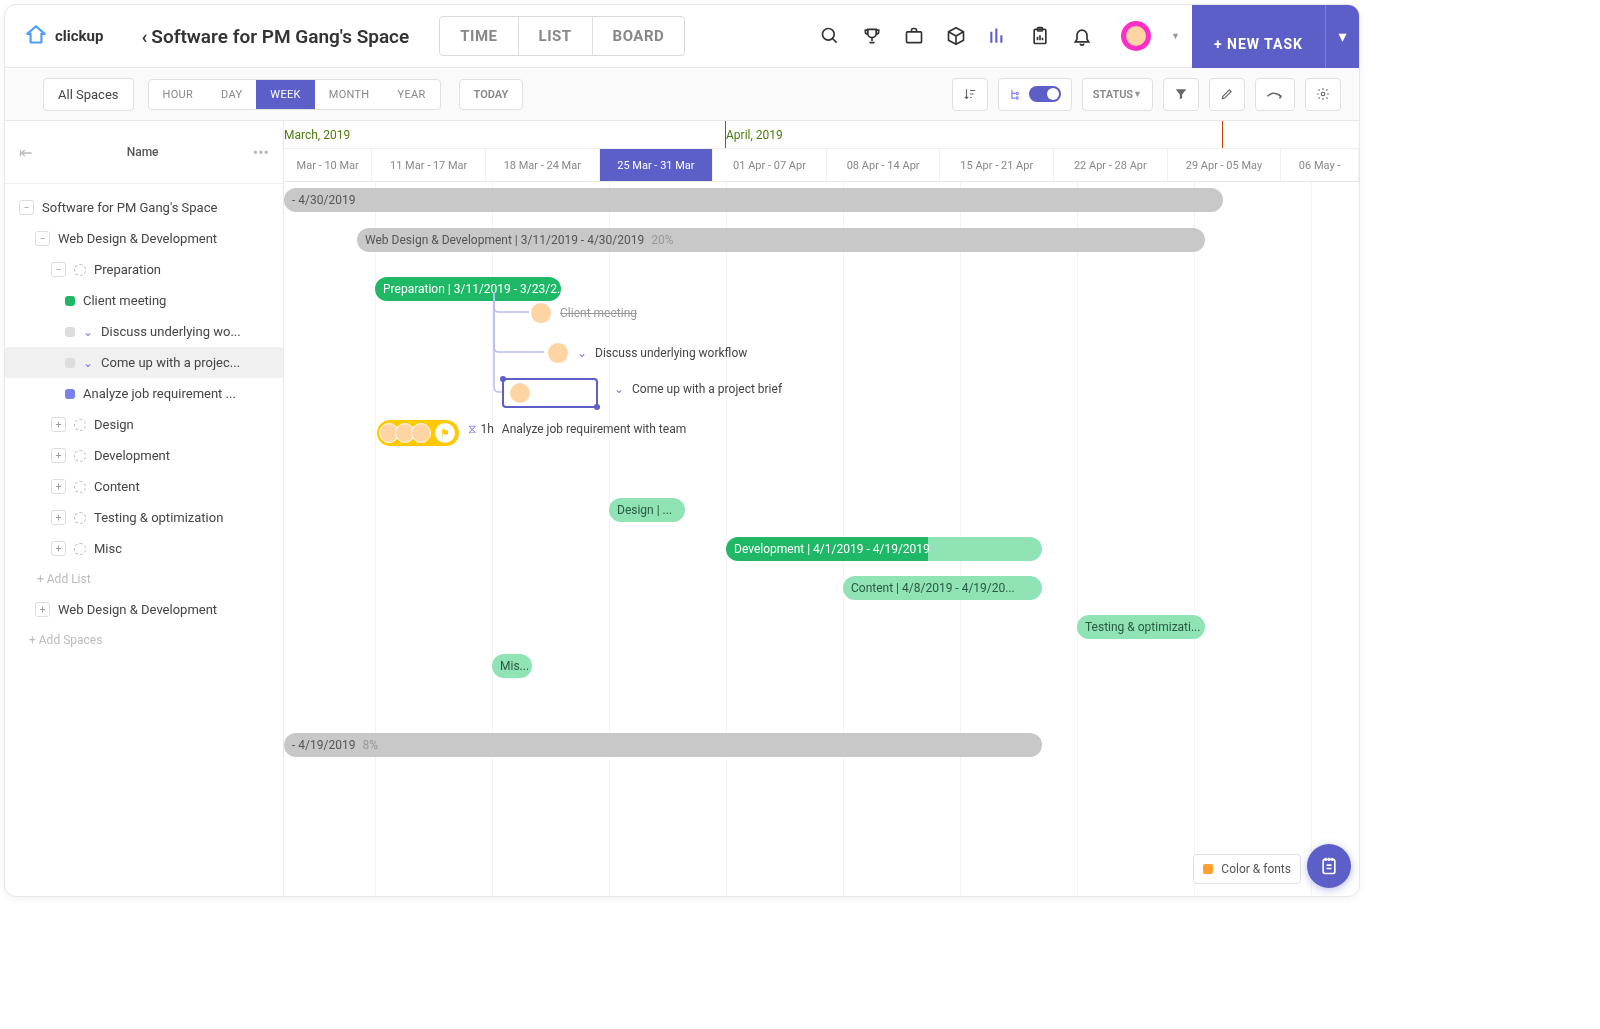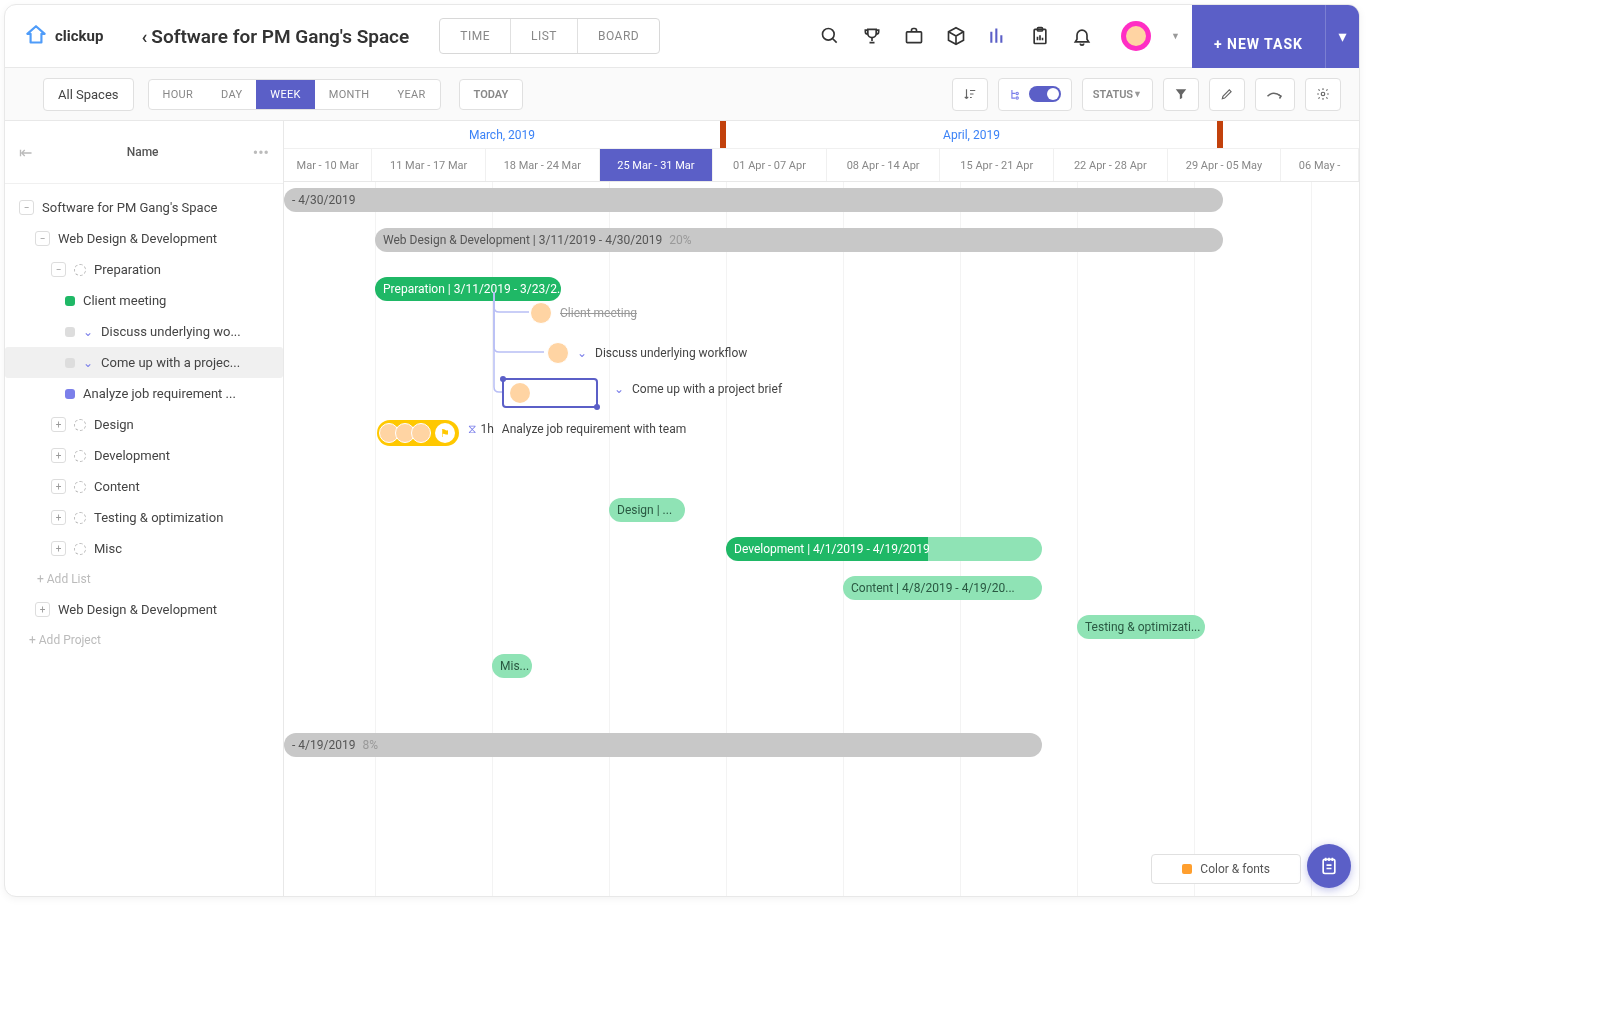--- a/index.html
+++ b/index.html
@@ -3,21 +3,21 @@
 <meta charset="utf-8">
 <style>
 *{box-sizing:border-box;margin:0;padding:0;font-family:-apple-system,BlinkMacSystemFont,"Segoe UI",Roboto,sans-serif}
 body{background:#fff;width:1600px;height:1029px;overflow:hidden;position:relative}
 .frame{border-radius:12px;overflow:hidden;border:1px solid #e8e8e8;width:1356px;height:893px;position:absolute;left:4px;top:4px;background:#fff;box-shadow:0 2px 8px rgba(0,0,0,0.05)}
 .topbar{height:63px;border-bottom:1px solid #e8e8e8;display:flex;align-items:center;padding:0 18px}
 .logo{display:flex;align-items:center;gap:6px;font-weight:700;color:#333;font-size:15px}
 .logo svg{width:26px;height:26px}
 .breadcrumb{font-size:19px;font-weight:600;color:#333;margin-left:38px;display:flex;align-items:center;gap:4px}
 .view-tabs{display:flex;border:1px solid #d8d8d8;border-radius:4px;margin-left:30px;overflow:hidden}
-.view-tab{padding:10px 20px;font-size:12px;font-weight:400;color:#888;letter-spacing:0.5px;cursor:pointer;border-right:1px solid #e0e0e0}
+.view-tab{padding:10px 20px;font-size:15px;font-weight:700;color:#888;letter-spacing:0.5px;cursor:pointer;border-right:1px solid #e0e0e0}
 .view-tab:last-child{border-right:none}
 .topbar-spacer{flex:1}
 .topbar-icons{display:flex;align-items:center;gap:20px}
 .tb-icon{width:22px;height:22px;color:#333;cursor:pointer;display:flex;align-items:center;justify-content:center}
 .tb-icon.active{color:#5b5fc7}
 .avatar-top{width:30px;height:30px;border-radius:50%;background:#ff2ec4;display:flex;align-items:center;justify-content:center;position:relative;margin-left:8px}
 .avatar-top .inner{width:20px;height:20px;border-radius:50%;background:#ffd4a3}
 .new-task-btn{background:#5b5fc7;color:#fff;display:flex;align-items:center;height:63px;margin-right:-18px;margin-left:12px}
 .new-task-btn .main{padding:0 22px;font-size:14px;font-weight:700;letter-spacing:1px;cursor:pointer}
 .new-task-btn .drop{width:34px;border-left:1px solid rgba(255,255,255,0.2);height:100%;display:flex;align-items:center;justify-content:center;cursor:pointer}
@@ -45,21 +45,21 @@
 .status-dot{width:10px;height:10px;border-radius:3px;flex-shrink:0}
 .dashed-circ{width:12px;height:12px;border:1px dashed #bbb;border-radius:50%;flex-shrink:0}
 .tree-label{overflow:hidden;text-overflow:ellipsis}
 .indent1{padding-left:30px}
 .indent2{padding-left:46px}
 .indent3{padding-left:60px}
 .meta-row{padding:8px 14px 8px 56px;font-size:11px;color:#bbb}
 .add-row{padding:8px 14px 8px 32px;font-size:12px;color:#bbb;cursor:pointer}
 .gantt{flex:1;overflow:hidden;position:relative}
 .month-row{height:28px;display:flex;border-bottom:1px solid #f0f0f0}
-.month-cell{border-right:6px solid #c2410c;text-align:center;font-size:12px;color:#3b82f6;line-height:28px}
+.month-cell{border-right:1px solid #c2410c;font-size:12px;color:#4d7c0f;line-height:28px}
 .week-row{height:33px;display:flex;border-bottom:1px solid #e8e8e8}
 .week-cell{width:117px;border-right:1px solid #f0f0f0;text-align:center;font-size:11px;color:#888;line-height:33px;white-space:nowrap}
 .week-cell.active{background:#5b5fc7;color:#fff}
 .chart{position:relative;height:calc(100% - 61px)}
 .grid-line{position:absolute;top:0;bottom:0;width:1px;background:#f3f3f3}
 .bar{position:absolute;height:24px;border-radius:12px;display:flex;align-items:center;padding:0 8px;font-size:12px;color:#333;white-space:nowrap;overflow:hidden}
 .bar.grey{background:#c8c8c8;color:#555}
 .bar.green-dark{background:#1fb866;color:#fff}
 .bar.green-light{background:#8fe3b5;color:#2a5942}
 .bar .pct{color:#999;margin-left:4px}
@@ -69,21 +69,21 @@
 .drag-handle{position:absolute;width:96px;height:30px;border:2px solid #5b5fc7;border-radius:4px;background:#fff;display:flex;align-items:center;padding:0 6px}
 .drag-handle .a{width:20px;height:20px;border-radius:50%;background:#ffd4a3}
 .drag-handle::before,.drag-handle::after{content:"";position:absolute;width:6px;height:6px;background:#5b5fc7;border-radius:50%}
 .drag-handle::before{top:-4px;left:-4px}
 .drag-handle::after{bottom:-4px;right:-4px}
 .yellow-pill{position:absolute;background:#ffc800;border-radius:14px;height:26px;display:flex;align-items:center;padding:0 4px 0 2px}
 .yellow-pill .a{width:20px;height:20px;border-radius:50%;background:#ffd4a3;border:1px solid #fff;margin-left:-4px}
 .yellow-pill .a:first-child{margin-left:0}
 .yellow-pill .flag{width:20px;height:20px;border-radius:50%;background:#fff;display:flex;align-items:center;justify-content:center;margin-left:4px;color:#ffc800;font-size:11px}
 .hourglass{color:#7b7fea;font-size:12px;margin-left:6px}
-.color-fonts{position:absolute;bottom:12px;right:58px;background:#fff;border:1px solid #e0e0e0;border-radius:4px;padding:7px 30px;font-size:12px;color:#555;display:flex;align-items:center;gap:8px;cursor:pointer}
+.color-fonts{position:absolute;bottom:12px;right:58px;background:#fff;border:1px solid #e0e0e0;border-radius:4px;padding:7px 9px;font-size:12px;color:#555;display:flex;align-items:center;gap:8px;cursor:pointer}
 .color-fonts .sw{width:10px;height:10px;background:#ff9f2e;border-radius:2px}
 .fab{position:absolute;bottom:8px;right:8px;width:44px;height:44px;border-radius:50%;background:#5b5fc7;display:flex;align-items:center;justify-content:center;color:#fff;cursor:pointer;box-shadow:0 2px 8px rgba(91,95,199,0.4)}
 .subtask-icon{color:#7b7fea;font-size:12px}
 .caret{color:#999;font-size:9px}
 </style>
 </head>
 <body>
 
 <div class="frame">
   <div class="topbar">
@@ -276,21 +276,21 @@
         <div class="tree-row indent2">
             <div class="expander">+</div>
             <div class="dashed-circ"></div>
             <span class="tree-label">Misc</span>
           </div>
         <div class="add-row">+ Add List</div>
         <div class="tree-row indent1">
             <div class="expander">+</div>
             <span class="tree-label">Web Design &amp; Development</span>
           </div>
-        <div class="add-row" style="padding-left:24px">+ Add Project</div>
+        <div class="add-row" style="padding-left:24px">+ Add Spaces</div>
       </div>
     </div>
 
     <div class="gantt">
       <div class="month-row">
         <div class="month-cell" style="width:442px">March, 2019</div>
         <div class="month-cell" style="width:497px">April, 2019</div>
       </div>
       <div class="week-row">
         <div class="week-cell" style="width:91px">Mar - 10 Mar</div>
@@ -310,21 +310,21 @@
           <div class="grid-line" style="left:325px"></div>
           <div class="grid-line" style="left:442px"></div>
           <div class="grid-line" style="left:559px"></div>
           <div class="grid-line" style="left:676px"></div>
           <div class="grid-line" style="left:793px"></div>
           <div class="grid-line" style="left:910px"></div>
           <div class="grid-line" style="left:1027px"></div>
 
         <div class="bar grey" style="left:0;top:6px;width:939px">- 4/30/2019</div>
 
-        <div class="bar grey" style="left:91px;top:46px;width:848px"><span>Web Design &amp; Development | 3/11/2019 - 4/30/2019</span>&nbsp;<span class="pct">20%</span></div>
+        <div class="bar grey" style="left:73px;top:46px;width:848px"><span>Web Design &amp; Development | 3/11/2019 - 4/30/2019</span>&nbsp;<span class="pct">20%</span></div>
 
         <div class="bar green-dark" style="left:91px;top:95px;width:186px">Preparation | 3/11/2019 - 3/23/2...</div>
         <div style="position:absolute;left:91px;top:85px;width:214px;height:24px;background:linear-gradient(90deg,#1fb866 70%,#8fe3b5 70%);border-radius:4px;z-index:-1"></div>
 
         <svg style="position:absolute;left:200px;top:110px;width:120px;height:120px;overflow:visible">
           <path d="M10 0 v15 q0 5 5 5 h30" fill="none" stroke="#b8bef5" stroke-width="1.5"></path>
           <path d="M10 0 v55 q0 5 5 5 h45" fill="none" stroke="#b8bef5" stroke-width="1.5"></path>
           <path d="M10 0 v95 q0 5 5 5 h10" fill="none" stroke="#b8bef5" stroke-width="1.5"></path>
         </svg>
 

